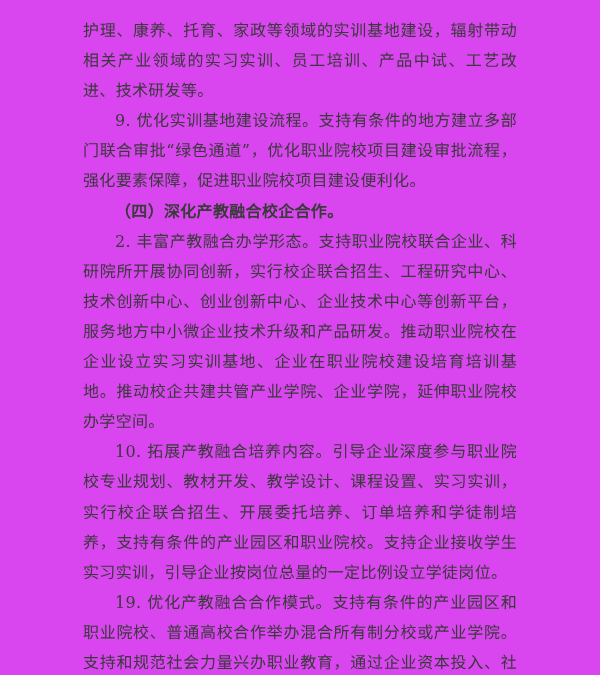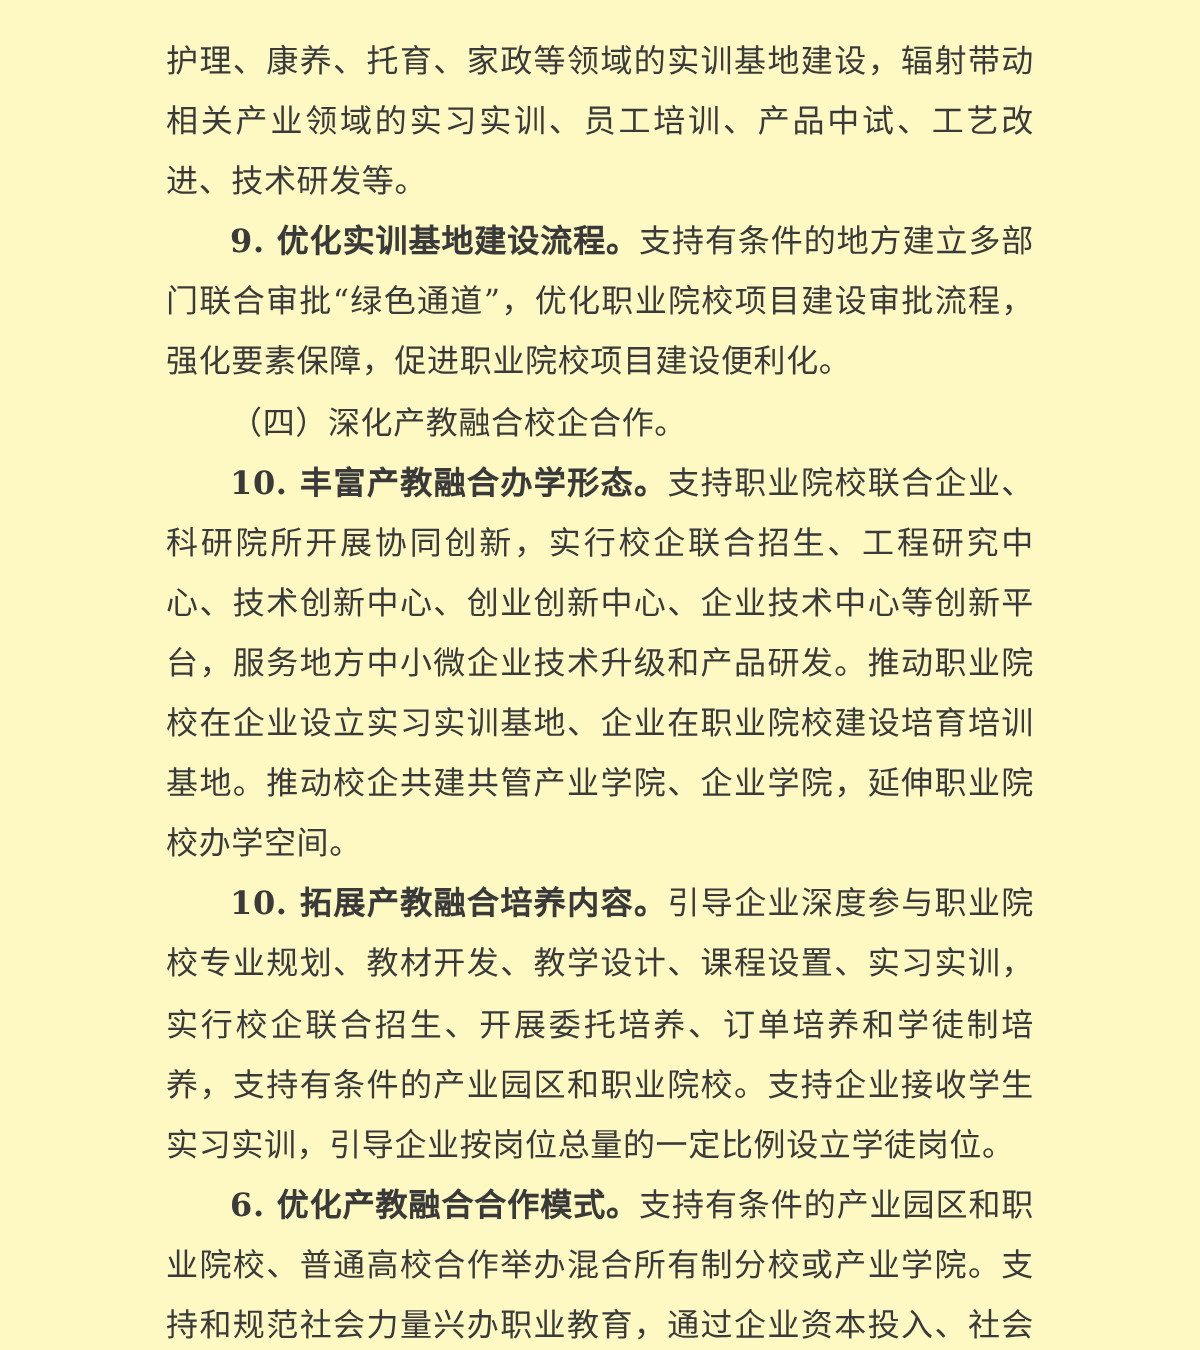--- a/index.html
+++ b/index.html
@@ -4,21 +4,21 @@
 <style>
   html, body {
     margin: 0;
     padding: 0;
     background: #ffffff;
   }
   .page {
     position: relative;
     width: 600px;
     height: 675px;
-    background: #fef9c3;
+    background: #d946ef;
     overflow: hidden;
     box-sizing: border-box;
     padding: 16px 83px 0 83px;
   }
   .text-block {
     width: 434px;
     color: #3a3a3a;
     font-family: "DejaVu Serif", "Liberation Serif", serif;
     font-size: 16px;
     line-height: 30.1px;
@@ -28,38 +28,38 @@
   }
   p.para {
     margin: 0;
     padding: 0;
     text-indent: 2em;
   }
   p.para.no-indent {
     text-indent: 0;
   }
   .lead {
-    font-weight: 700;
+    font-weight: 400;
   }
   .section-lead {
-    font-weight: 400;
+    font-weight: 700;
   }
 </style>
 </head>
 <body>
 
 <div class="page">
   <div class="text-block">
 
     <p class="para no-indent"><span>护理、康养、托育、家政等领域的实训基地建设，辐射带动相关产业领域的实习实训、员工培训、产品中试、工艺改进、技术研发等。</span></p>
 
     <p class="para"><span class="lead">9. 优化实训基地建设流程。</span><span>支持有条件的地方建立多部门联合审批“绿色通道”，优化职业院校项目建设审批流程，强化要素保障，促进职业院校项目建设便利化。</span></p>
 
     <p class="para"><span class="section-lead">（四）深化产教融合校企合作。</span></p>
 
-    <p class="para"><span class="lead">10. 丰富产教融合办学形态。</span><span>支持职业院校联合企业、科研院所开展协同创新，实行校企联合招生、工程研究中心、技术创新中心、创业创新中心、企业技术中心等创新平台，服务地方中小微企业技术升级和产品研发。推动职业院校在企业设立实习实训基地、企业在职业院校建设培育培训基地。推动校企共建共管产业学院、企业学院，延伸职业院校办学空间。</span></p>
+    <p class="para"><span class="lead">2. 丰富产教融合办学形态。</span><span>支持职业院校联合企业、科研院所开展协同创新，实行校企联合招生、工程研究中心、技术创新中心、创业创新中心、企业技术中心等创新平台，服务地方中小微企业技术升级和产品研发。推动职业院校在企业设立实习实训基地、企业在职业院校建设培育培训基地。推动校企共建共管产业学院、企业学院，延伸职业院校办学空间。</span></p>
 
     <p class="para"><span class="lead">10. 拓展产教融合培养内容。</span><span>引导企业深度参与职业院校专业规划、教材开发、教学设计、课程设置、实习实训，实行校企联合招生、开展委托培养、订单培养和学徒制培养，支持有条件的产业园区和职业院校。支持企业接收学生实习实训，引导企业按岗位总量的一定比例设立学徒岗位。</span></p>
 
-    <p class="para"><span class="lead">6. 优化产教融合合作模式。</span><span>支持有条件的产业园区和职业院校、普通高校合作举办混合所有制分校或产业学院。支持和规范社会力量兴办职业教育，通过企业资本投入、社会资本投入等多种方式推进职业院校股份制、混合所有制改革。允许企业以资</span></p>
+    <p class="para"><span class="lead">19. 优化产教融合合作模式。</span><span>支持有条件的产业园区和职业院校、普通高校合作举办混合所有制分校或产业学院。支持和规范社会力量兴办职业教育，通过企业资本投入、社会资本投入等多种方式推进职业院校股份制、混合所有制改革。允许企业以资</span></p>
 
   </div>
 </div>
 
 </body></html>

